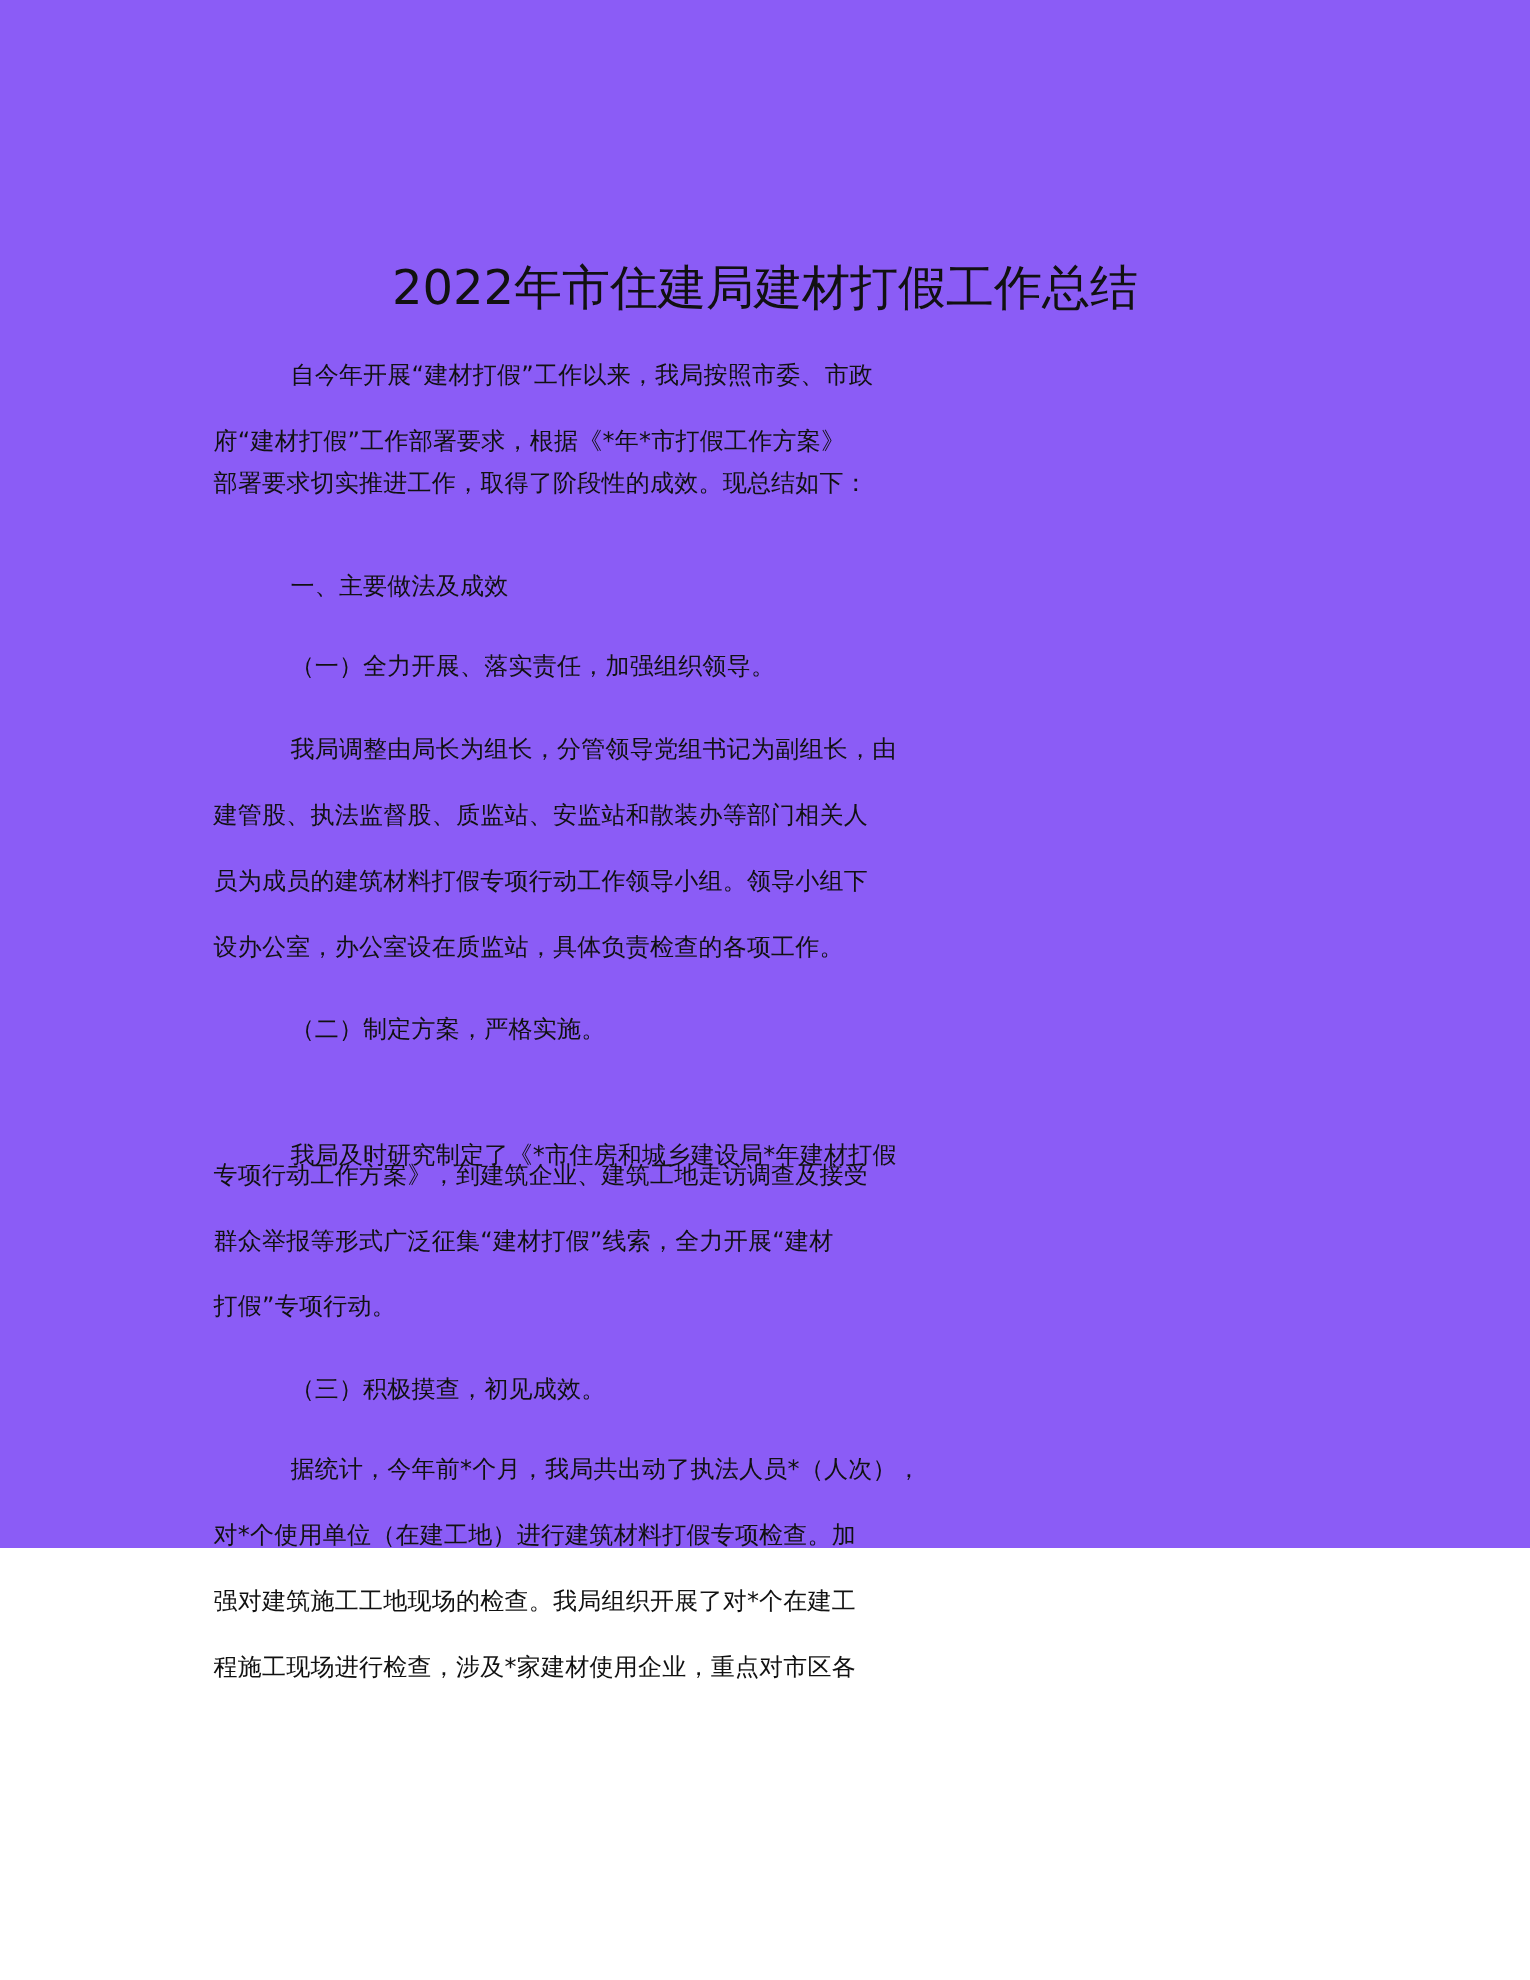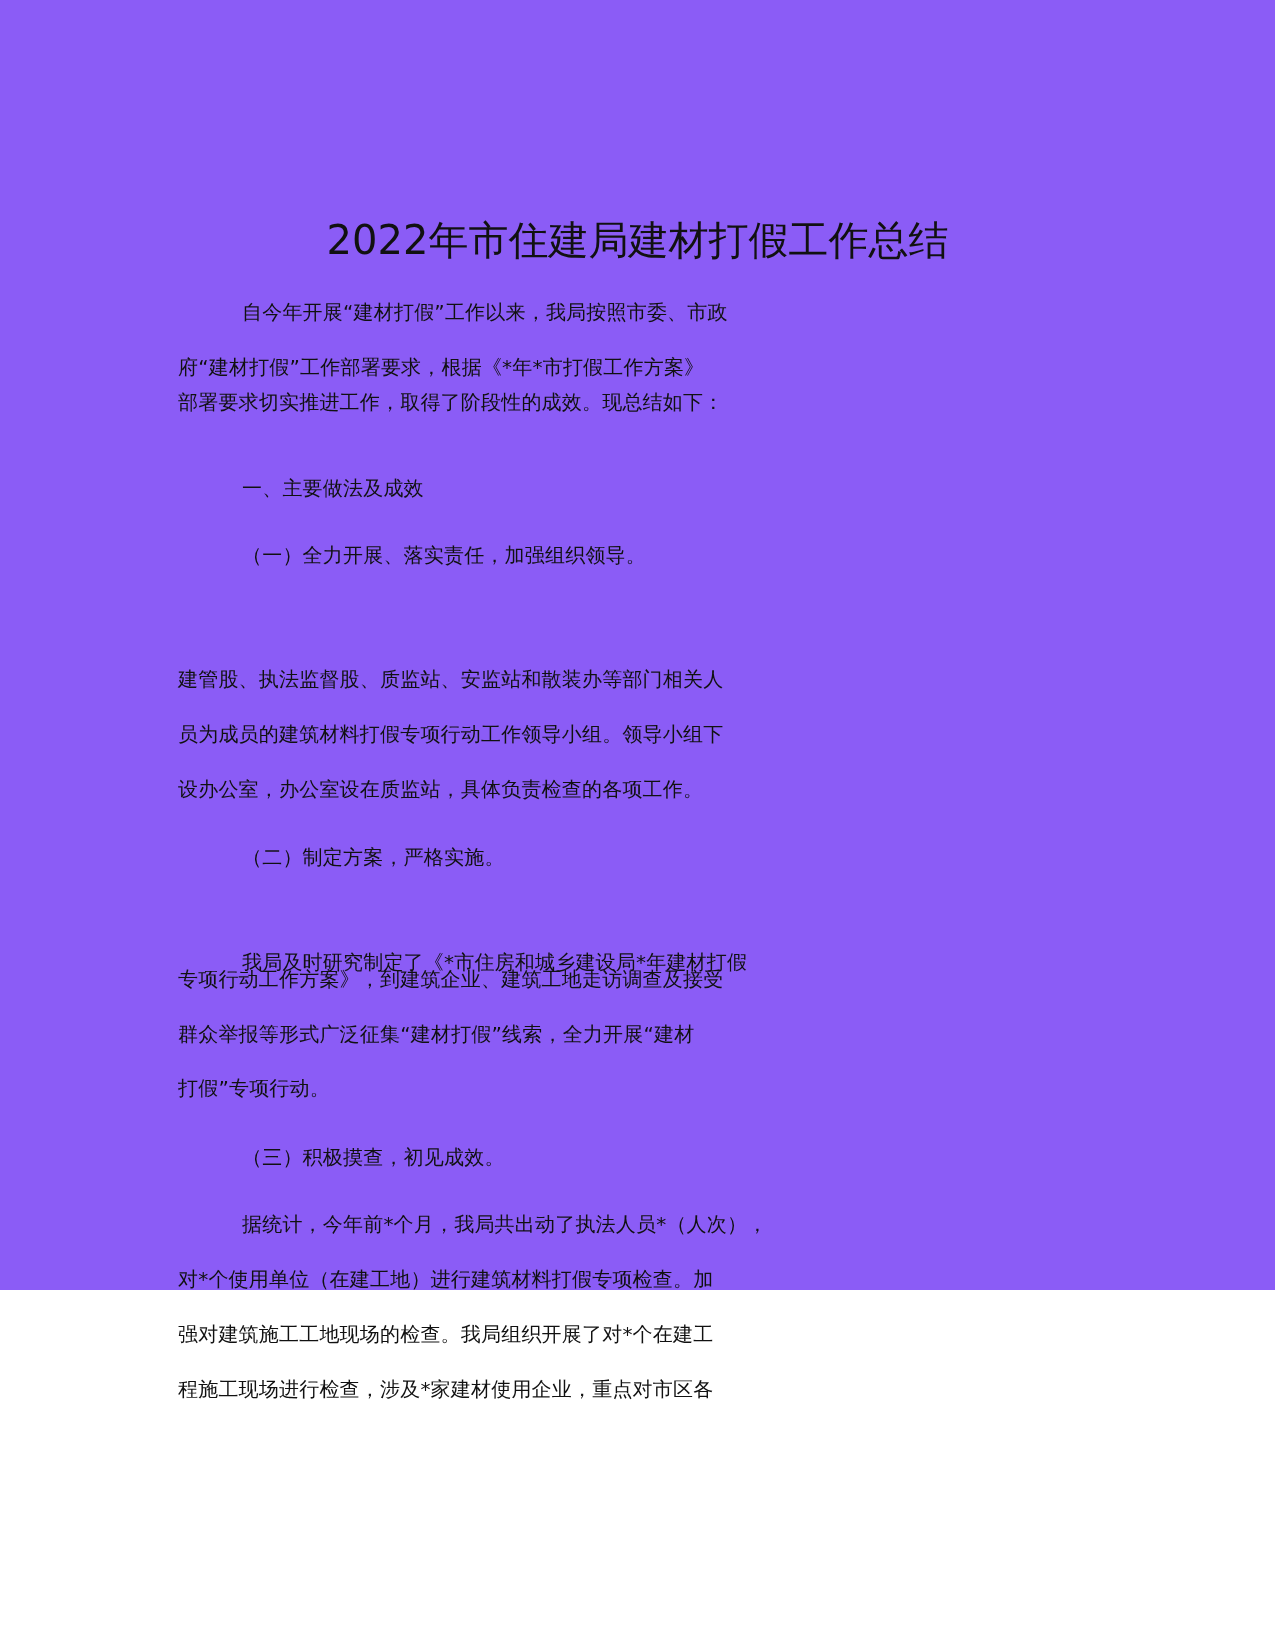--- a/index.html
+++ b/index.html
@@ -19,20 +19,21 @@
   <div class="title">2022年市住建局建材打假工作总结</div>
 
   <div class="line indent" style="top:290px; width:796px;">自今年开展“建材打假”工作以来，我局按照市委、市政</div>
   <div class="line" style="top:345px;">府“建材打假”工作部署要求，根据《*年*市打假工作方案》</div>
   <div class="line" style="top:380px;">部署要求切实推进工作，取得了阶段性的成效。现总结如下：</div>
 
   <div class="line indent" style="top:466px;">一、主要做法及成效</div>
 
   <div class="line indent" style="top:533px;">（一）全力开展、落实责任，加强组织领导。</div>
 
+  <div class="line indent" style="top:602px; width:796px;">我局调整由局长为组长，分管领导党组书记为副组长，由</div>
   <div class="line" style="top:657px;">建管股、执法监督股、质监站、安监站和散装办等部门相关人</div>
   <div class="line" style="top:712px;">员为成员的建筑材料打假专项行动工作领导小组。领导小组下</div>
   <div class="line" style="top:767px;">设办公室，办公室设在质监站，具体负责检查的各项工作。</div>
 
   <div class="line indent" style="top:835px;">（二）制定方案，严格实施。</div>
 
   <div class="line indent" style="top:902px; width:796px;margin-top:38px;">我局及时研究制定了《*市住房和城乡建设局*年建材打假</div>
   <div class="line" style="top:957px;">专项行动工作方案》，到建筑企业、建筑工地走访调查及接受</div>
   <div class="line" style="top:1012px;">群众举报等形式广泛征集“建材打假”线索，全力开展“建材</div>
   <div class="line" style="top:1066px;">打假”专项行动。</div>

